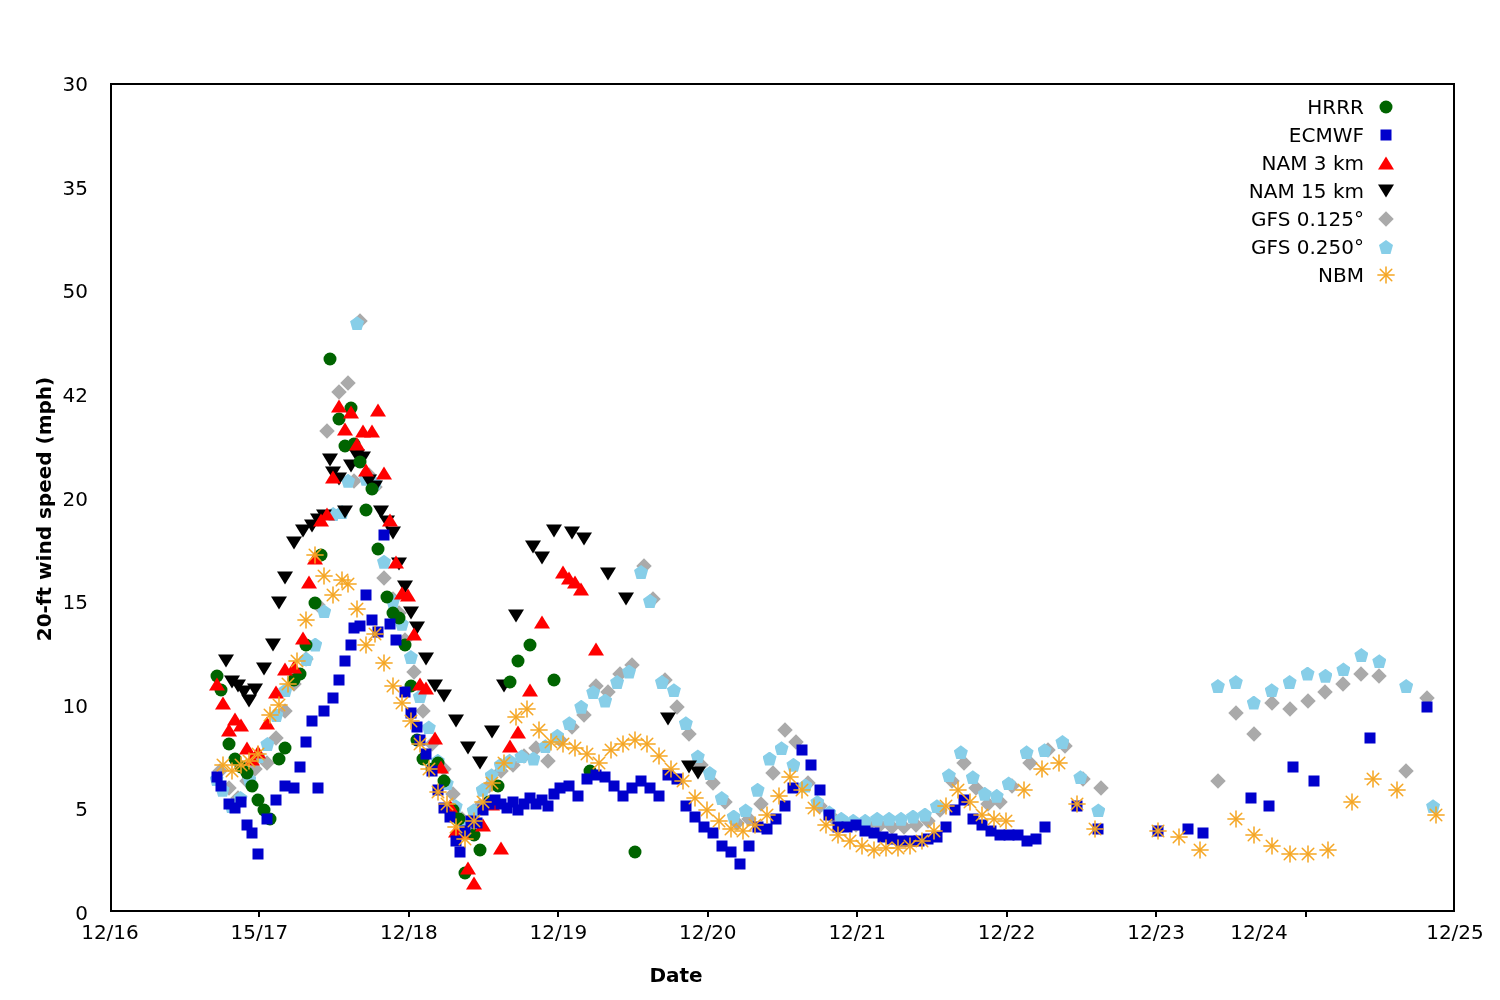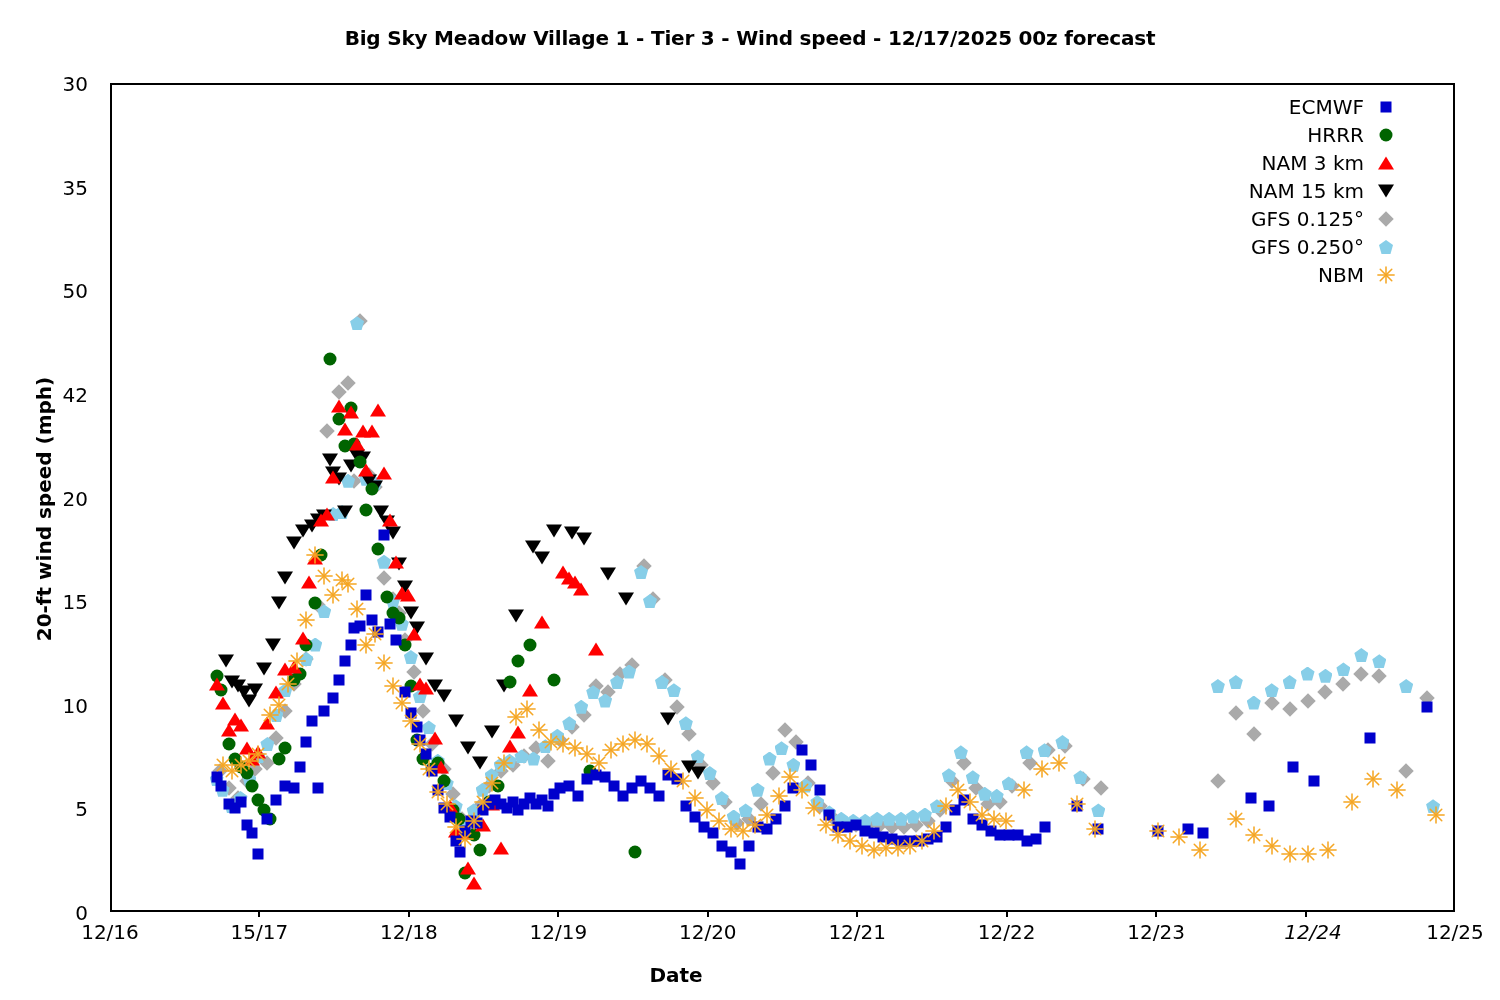--- a/index.html
+++ b/index.html
@@ -60,21 +60,20 @@
   .mk.td{width:0;height:0;border-left:8px solid transparent;border-right:8px solid transparent;}
   .mk.di{width:11px;height:11px;transform:translate(-50%,-50%) rotate(45deg);}
   .mk.pe{width:14px;height:14px;clip-path:polygon(50% 0%,100% 36%,82% 100%,18% 100%,0% 36%);}
   .mk.st{width:18px;height:18px;}
   .mk.st svg{display:block;width:18px;height:18px;}
 </style>
 </head>
 <body>
 <div id="root">
 
-<div id="chart-title">Big Sky Meadow Village 1 - Tier 3 - Wind speed - 12/17/2025 00z forecast</div>
 
 <div id="y-axis-title">20-ft wind speed (mph)</div>
 <div id="x-axis-title">Date</div>
 
 <div id="y-axis-ticks">
       <div class="y-tick-label" style="top: 912px;">0</div>
       <div class="y-tick-label" style="top: 808.375px;">5</div>
       <div class="y-tick-mark" style="top: 807.375px;"></div>
       <div class="y-tick-label" style="top: 704.75px;">10</div>
       <div class="y-tick-mark" style="top: 703.75px;"></div>
@@ -99,21 +98,21 @@
       <div class="x-tick-label" style="left: 558.333px;">12/19</div>
       <div class="x-tick-mark" style="left: 557.333px;"></div>
       <div class="x-tick-label" style="left: 707.778px;">12/20</div>
       <div class="x-tick-mark" style="left: 706.778px;"></div>
       <div class="x-tick-label" style="left: 857.222px;">12/21</div>
       <div class="x-tick-mark" style="left: 856.222px;"></div>
       <div class="x-tick-label" style="left: 1006.67px;">12/22</div>
       <div class="x-tick-mark" style="left: 1005.67px;"></div>
       <div class="x-tick-label" style="left: 1156.11px;">12/23</div>
       <div class="x-tick-mark" style="left: 1155.11px;"></div>
-      <div class="x-tick-label" style="left: 1313px; font-style: italic;">12/24</div>
+      <div class="x-tick-label" style="left: 1259px;">12/24</div>
       <div class="x-tick-mark" style="left: 1304.56px;"></div>
       <div class="x-tick-label" style="left: 1455px;">12/25</div>
     </div>
 
 <div id="plot-frame">
   <div id="plot-canvas">
         <div style="position: absolute; left: 0px; top: 0px; width: 100%; height: 100%;">
           <div class="mk di" style="background: rgb(170, 170, 170); left: 107.6px; top: 685.997px;"></div>
           <div class="mk di" style="background: rgb(170, 170, 170); left: 116.567px; top: 702.577px;"></div>
           <div class="mk di" style="background: rgb(170, 170, 170); left: 125.533px; top: 712.94px;"></div>
@@ -1504,29 +1503,29 @@
                 <line x1="16.4" y1="3.6" x2="3.6" y2="16.4"></line>
               </g>
             </svg>
           </div>
         </div>
       </div>
 </div>
 
 <div id="legend">
       <div class="legend-row">
+        <span class="legend-label">HRRR</span>
+        <span class="legend-swatch">
+          <div class="mk ci" style="background: rgb(0, 100, 0);"></div>
+        </span>
+      </div>
+      <div class="legend-row">
         <span class="legend-label">ECMWF</span>
         <span class="legend-swatch">
           <div class="mk sq" style="background: rgb(0, 0, 204);"></div>
-        </span>
-      </div>
-      <div class="legend-row">
-        <span class="legend-label">HRRR</span>
-        <span class="legend-swatch">
-          <div class="mk ci" style="background: rgb(0, 100, 0);"></div>
         </span>
       </div>
       <div class="legend-row">
         <span class="legend-label">NAM 3 km</span>
         <span class="legend-swatch">
           <div class="mk tu" style="border-bottom: 13px solid rgb(255, 0, 0);"></div>
         </span>
       </div>
       <div class="legend-row">
         <span class="legend-label">NAM 15 km</span>

